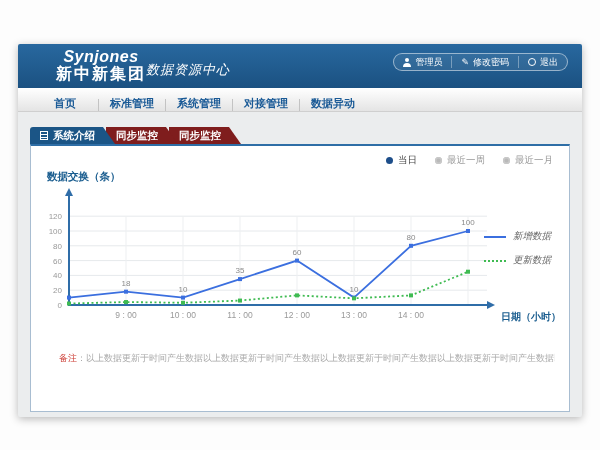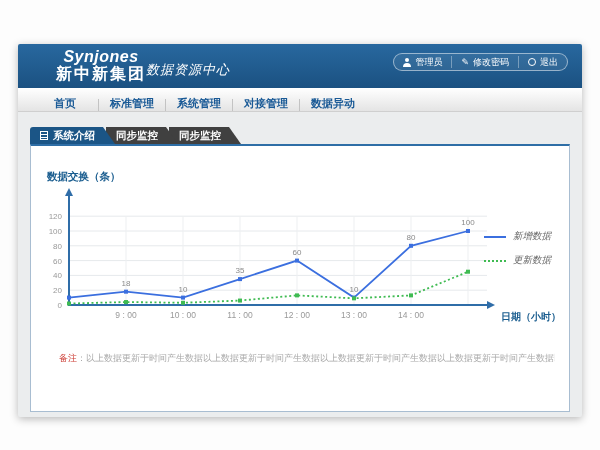--- a/index.html
+++ b/index.html
@@ -24,21 +24,21 @@
   
   .nav { height:24px; background:linear-gradient(#ffffff,#e4e4e4); border-bottom:1px solid #cfcfcf; display:flex; align-items:flex-end; padding-left:14px; }
   .nav-item { width:66px; text-align:center; font-size:11px; font-weight:bold; color:#1a5a96; cursor:pointer; }
   .nav-sep { width:1px; height:12px; background:#c3c3c3; }
 
   
   .content { padding:15px 12px 0 12px; }
   .tabs { display:flex; height:17px; position:relative; z-index:2; }
   .tab { display:flex; align-items:center; gap:5px; font-size:10.5px; font-weight:bold; color:#fff; padding:0 20px 0 10px; margin-right:-9px; clip-path:polygon(0 0, calc(100% - 12px) 0, 100% 100%, 0 100%); cursor:pointer;justify-content:center; }
   .tab.active { background:#1b5586; z-index:3; border-top-left-radius:3px; }
-  .tab.inactive { background:#404040; z-index:1; }
+  .tab.inactive { background:#7f1d1d; z-index:1; }
   .tab.inactive + .tab.inactive { z-index:0; }
   .icon-doc { width:8px; height:9px; border:1px solid #fff; background-image:linear-gradient(to bottom, transparent 2px, #fff 2px, #fff 3px, transparent 3px, transparent 5px, #fff 5px, #fff 6px, transparent 6px); }
 
   
   .panel { position:relative; background:#fff; border:1px solid #a8bdd1; border-top:2px solid #2e6ea6; height:268px; z-index:1; }
   .radio-row { position:absolute; top:8px; right:16px; display:flex; gap:18px; align-items:center; font-size:9.5px; }
   .radio { display:flex; align-items:center; gap:5px; cursor:pointer; }
   .radio-dot { width:7px; height:7px; border-radius:50%; }
   .radio.active .radio-dot { background:#1d4e8a; }
   .radio.inactive .radio-dot { background:#b9b9b9; box-shadow:inset 0 0 0 1.5px #c9c9c9; }
@@ -102,20 +102,34 @@
       </div>
       <div class="tab inactive">
         <span>同步监控</span>
       </div>
       <div class="tab inactive">
         <span>同步监控</span>
       </div>
     </div>
 
     <div class="panel">
+      <div class="radio-row">
+        <div class="radio active">
+          <span class="radio-dot"></span>
+          <span class="radio-label">当日</span>
+        </div>
+        <div class="radio inactive">
+          <span class="radio-dot"></span>
+          <span class="radio-label">最近一周</span>
+        </div>
+        <div class="radio inactive">
+          <span class="radio-dot"></span>
+          <span class="radio-label">最近一月</span>
+        </div>
+      </div>
 
       <svg class="chart" width="528" height="172" viewBox="0 0 528 172">
           <line x1="28" y1="124.2" x2="446" y2="124.2" stroke="#e6e9ec" stroke-width="1"></line>
           <line x1="28" y1="109.4" x2="446" y2="109.4" stroke="#e6e9ec" stroke-width="1"></line>
           <line x1="28" y1="94.6" x2="446" y2="94.6" stroke="#e6e9ec" stroke-width="1"></line>
           <line x1="28" y1="79.8" x2="446" y2="79.8" stroke="#e6e9ec" stroke-width="1"></line>
           <line x1="28" y1="65" x2="446" y2="65" stroke="#e6e9ec" stroke-width="1"></line>
           <line x1="28" y1="50.2" x2="446" y2="50.2" stroke="#e6e9ec" stroke-width="1"></line>
           <line x1="85" y1="50.2" x2="85" y2="139" stroke="#edeff1" stroke-width="1"></line>
           <line x1="142" y1="50.2" x2="142" y2="139" stroke="#edeff1" stroke-width="1"></line>

